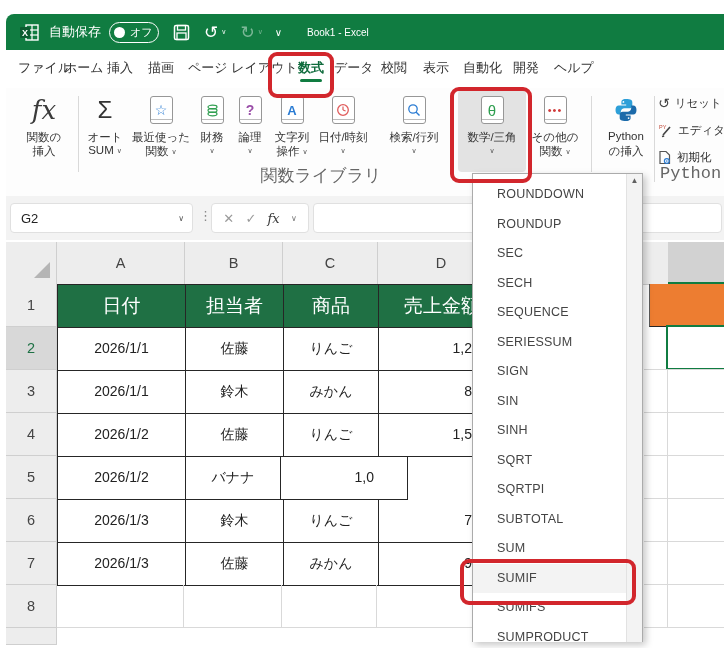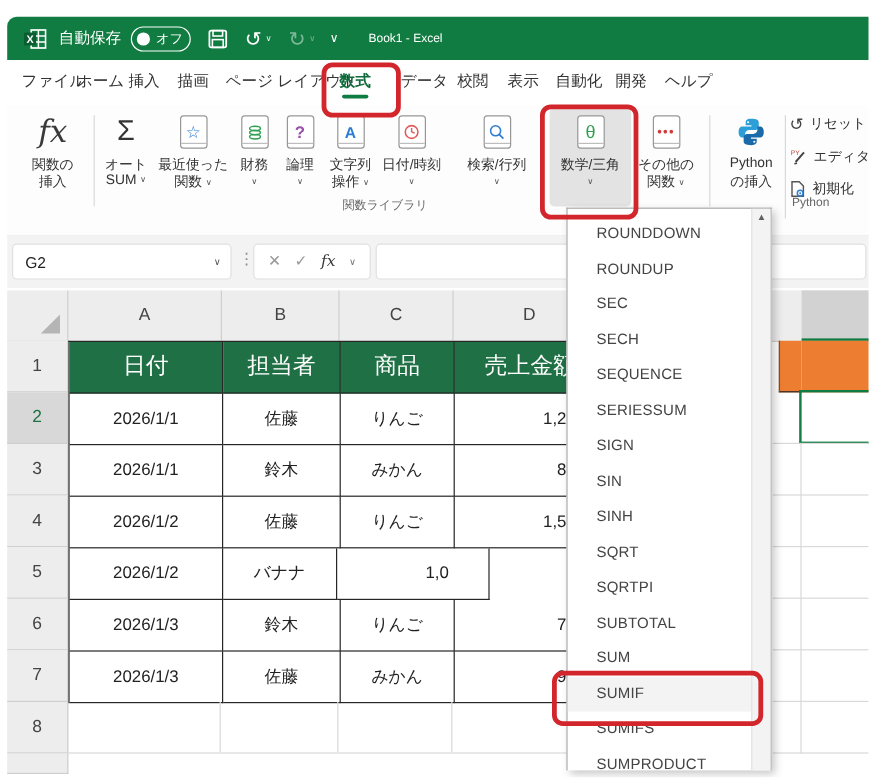--- a/index.html
+++ b/index.html
@@ -17,21 +17,21 @@
   .tb-chev{font-size:7px;margin-left:3px;opacity:.9;}
   .undo-ic{font-size:17px;line-height:1;}
   .redo{opacity:.45;}
   .customize{margin-left:12px;font-size:10px;letter-spacing:-1px;}
   .doctitle{margin-left:26px;font-size:10px;}
   
   .tabrow{position:absolute;left:6px;top:50px;right:0;height:38px;background:#fff;}
   .tab{position:absolute;top:0;height:36px;line-height:36px;font-size:13px;color:#333;white-space:nowrap;}
   .tab.active{font-weight:bold;color:#0f6b3c;}
   .tab.active::after{content:"";position:absolute;left:2px;right:2px;bottom:4px;height:3px;background:#107c41;border-radius:2px;}
-  .t0{left:12px}.t1{left:58px}.t2{left:101px}.t3{left:142px}.t4{left:182px}.t5{left:277px}
+  .t0{left:12px}.t1{left:58px}.t2{left:101px}.t3{left:142px}.t4{left:182px}.t5{left:292px}
   .t6{left:328px}.t7{left:375px}.t8{left:417px}.t9{left:457px}.t10{left:507px}.t11{left:548px}
   
   .ribbon{position:absolute;left:6px;top:88px;right:0;height:108px;background:#fdfdfd;border-bottom:1px solid #e0e0e0;}
   .rsep{position:absolute;top:8px;width:1px;height:76px;background:#d9d9d9;}
   .rbtn{position:absolute;top:2px;height:82px;text-align:center;color:#333;border-radius:4px;}
   .rbtn.pressed{background:#e3e3e3;}
   .ricon{position:absolute;top:4px;left:0;right:0;height:32px;display:flex;align-items:center;justify-content:center;}
   .rlbl{position:absolute;top:40px;left:0;right:0;font-size:11.5px;white-space:nowrap;}
   .rlbl2{position:absolute;top:54px;left:0;right:0;font-size:11.5px;white-space:nowrap;}
   .chev{font-size:7px;color:#555;margin-left:3px;vertical-align:1px;}
@@ -39,21 +39,21 @@
   .book{width:21px;height:26px;border:1.4px solid #979797;border-radius:3px;background:#fff;position:relative;
         display:flex;align-items:center;justify-content:center;}
   .book::after{content:"";position:absolute;left:0;right:0;bottom:3px;height:1px;background:#bdbdbd;}
   .bg-star{color:#2b7cd3;font-size:14px;}
   .bg-q{color:#9a4ea8;font-size:14px;font-weight:bold;}
   .bg-a{color:#2b7cd3;font-size:13px;font-weight:bold;}
   .bg-theta{color:#2e9e4f;font-size:15px;}
   .bg-dots{color:#d03a3a;font-size:11px;letter-spacing:1px;line-height:4px;}
   .fxicon{font-family:"DejaVu Serif","Liberation Serif",serif;font-style:italic;font-size:26px;color:#3a3a3a;}
   .sigma{font-size:24px;color:#333;}
-  .grouplabel{position:absolute;top:76px;font-size:10px;color:#666;white-space:nowrap;}
+  .grouplabel{position:absolute;top:76px;font-size:17px;color:#666;white-space:nowrap;font-family:Liberation Mono, monospace;}
   .mini{position:absolute;left:652px;width:90px;height:22px;display:flex;align-items:center;font-size:11.5px;color:#333;white-space:nowrap;}
   .mini .mic{margin-right:5px;font-size:14px;color:#444;display:flex;}
   
   .fbar{position:absolute;left:6px;top:196px;right:0;height:44px;background:#f3f3f3;}
   .namebox{position:absolute;left:4px;top:7px;width:181px;height:28px;background:#fff;border:1px solid #e0e0e0;
            border-radius:4px;display:flex;align-items:center;font-size:13px;color:#222;}
   .namebox .nb-val{margin-left:10px;flex:1;}
   .nb-chev{font-size:8px;color:#555;margin-right:8px;}
   .fdots{position:absolute;left:193px;top:12px;color:#8a8a8a;font-size:13px;}
   .fbtns{position:absolute;left:205px;top:7px;width:96px;height:28px;background:#fff;border:1px solid #e0e0e0;

